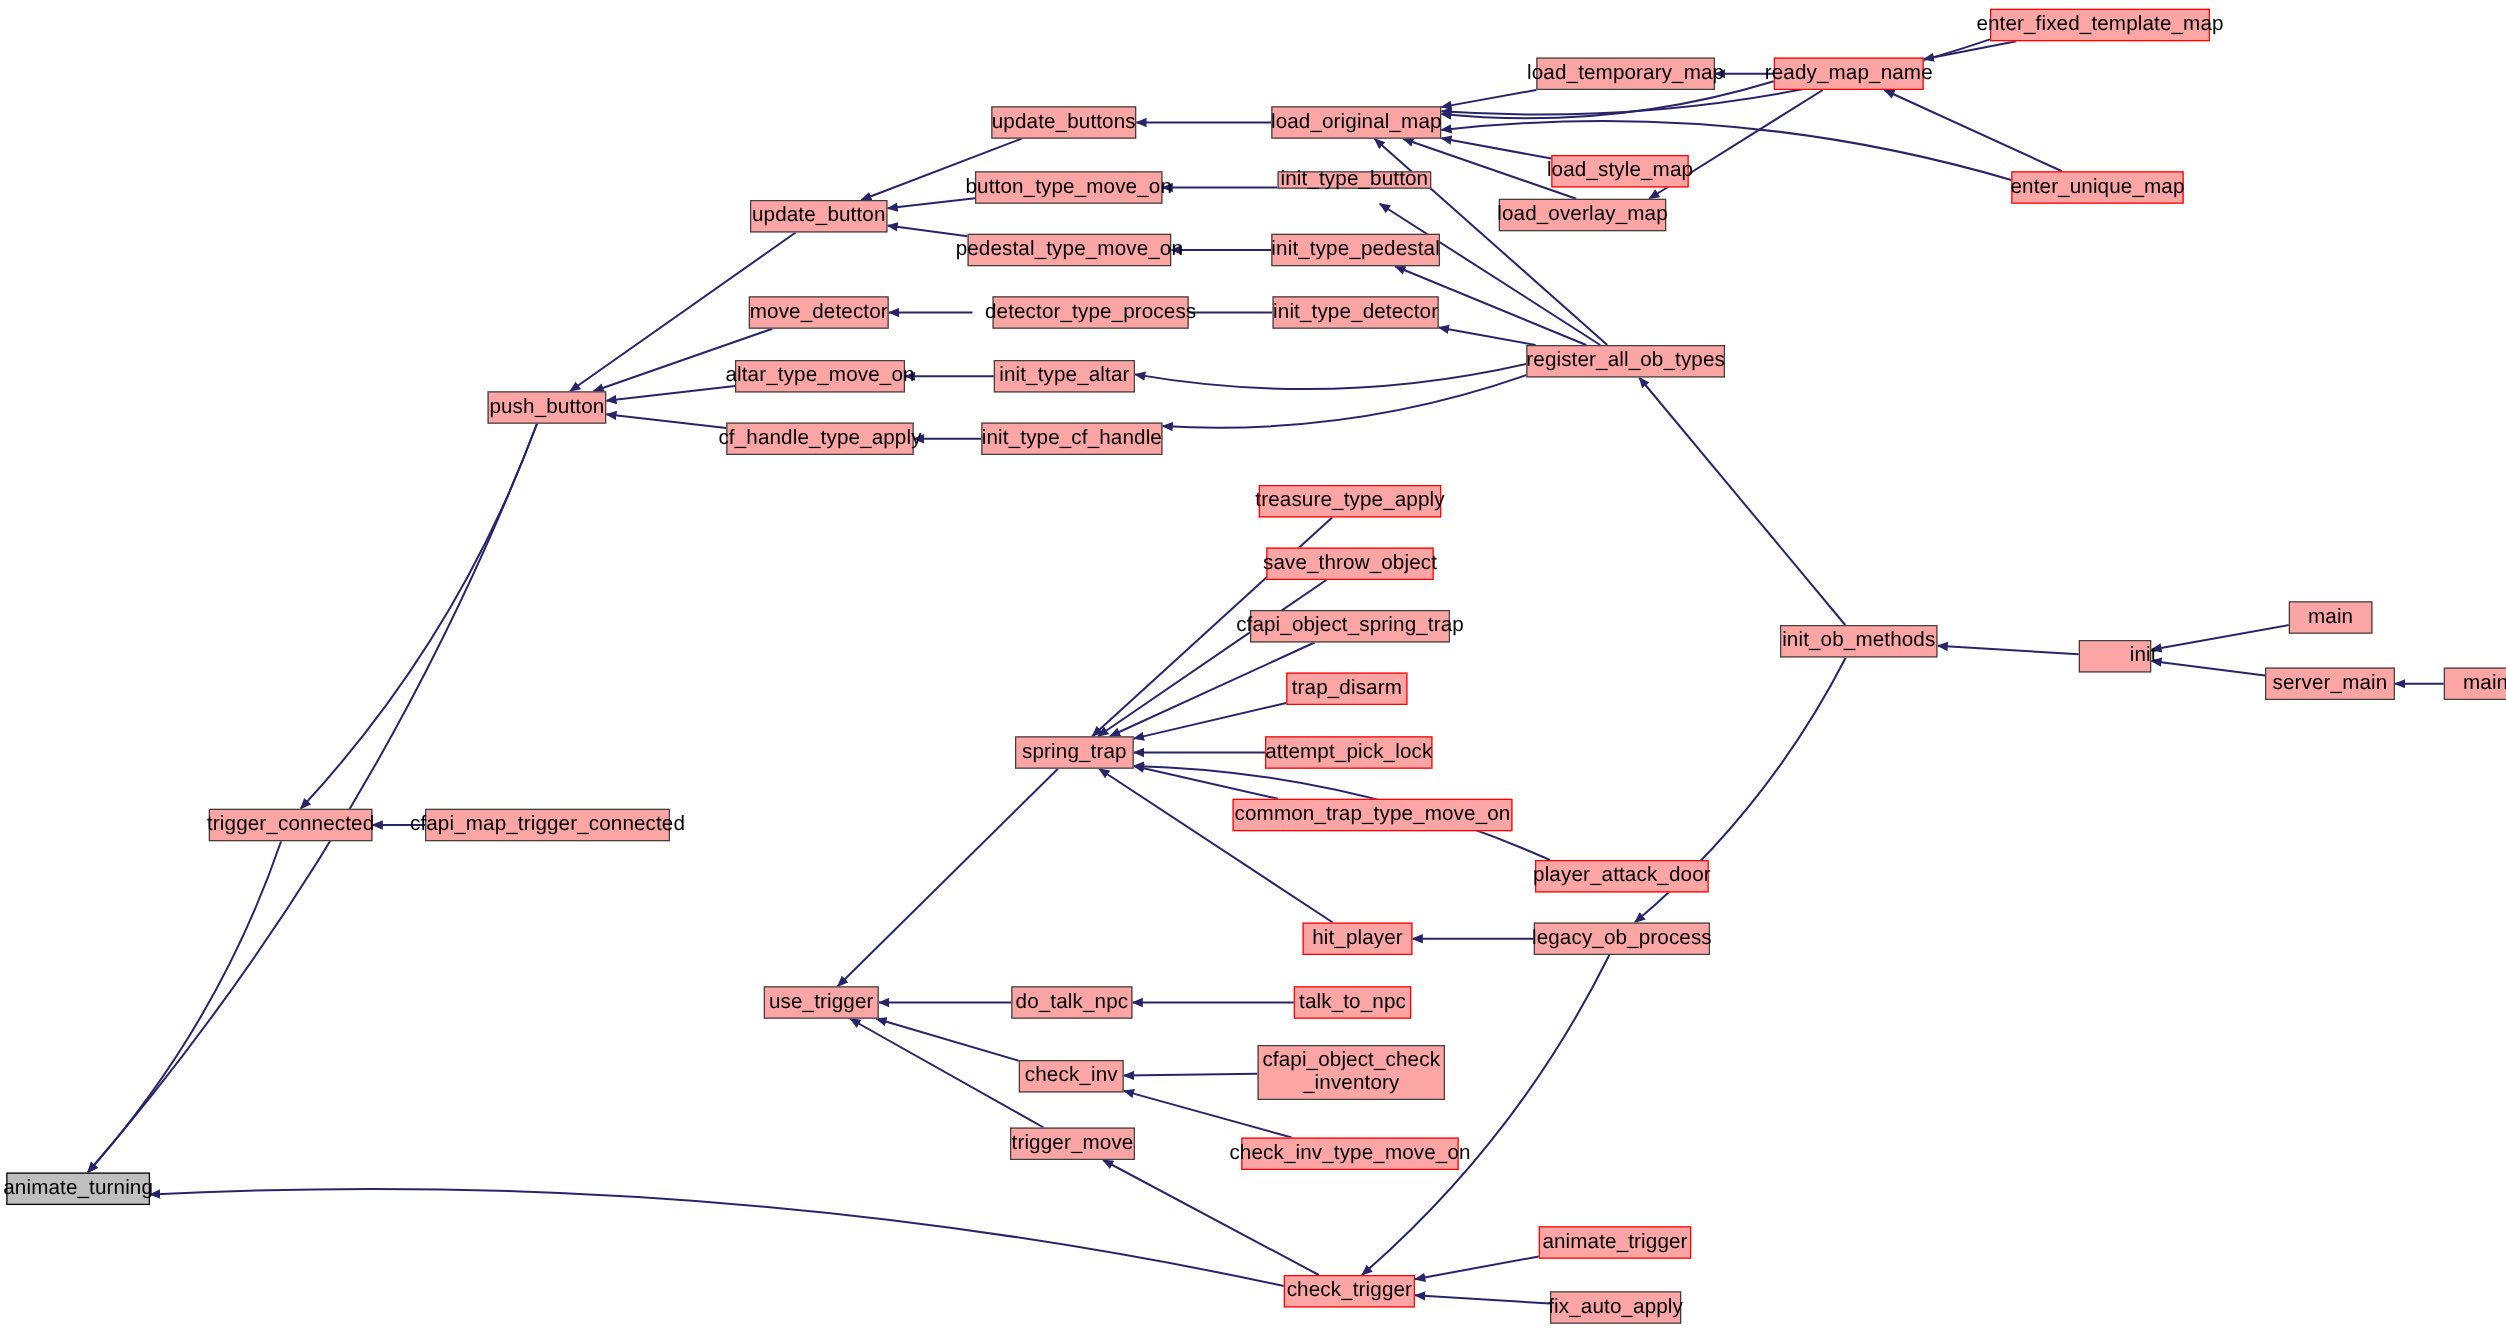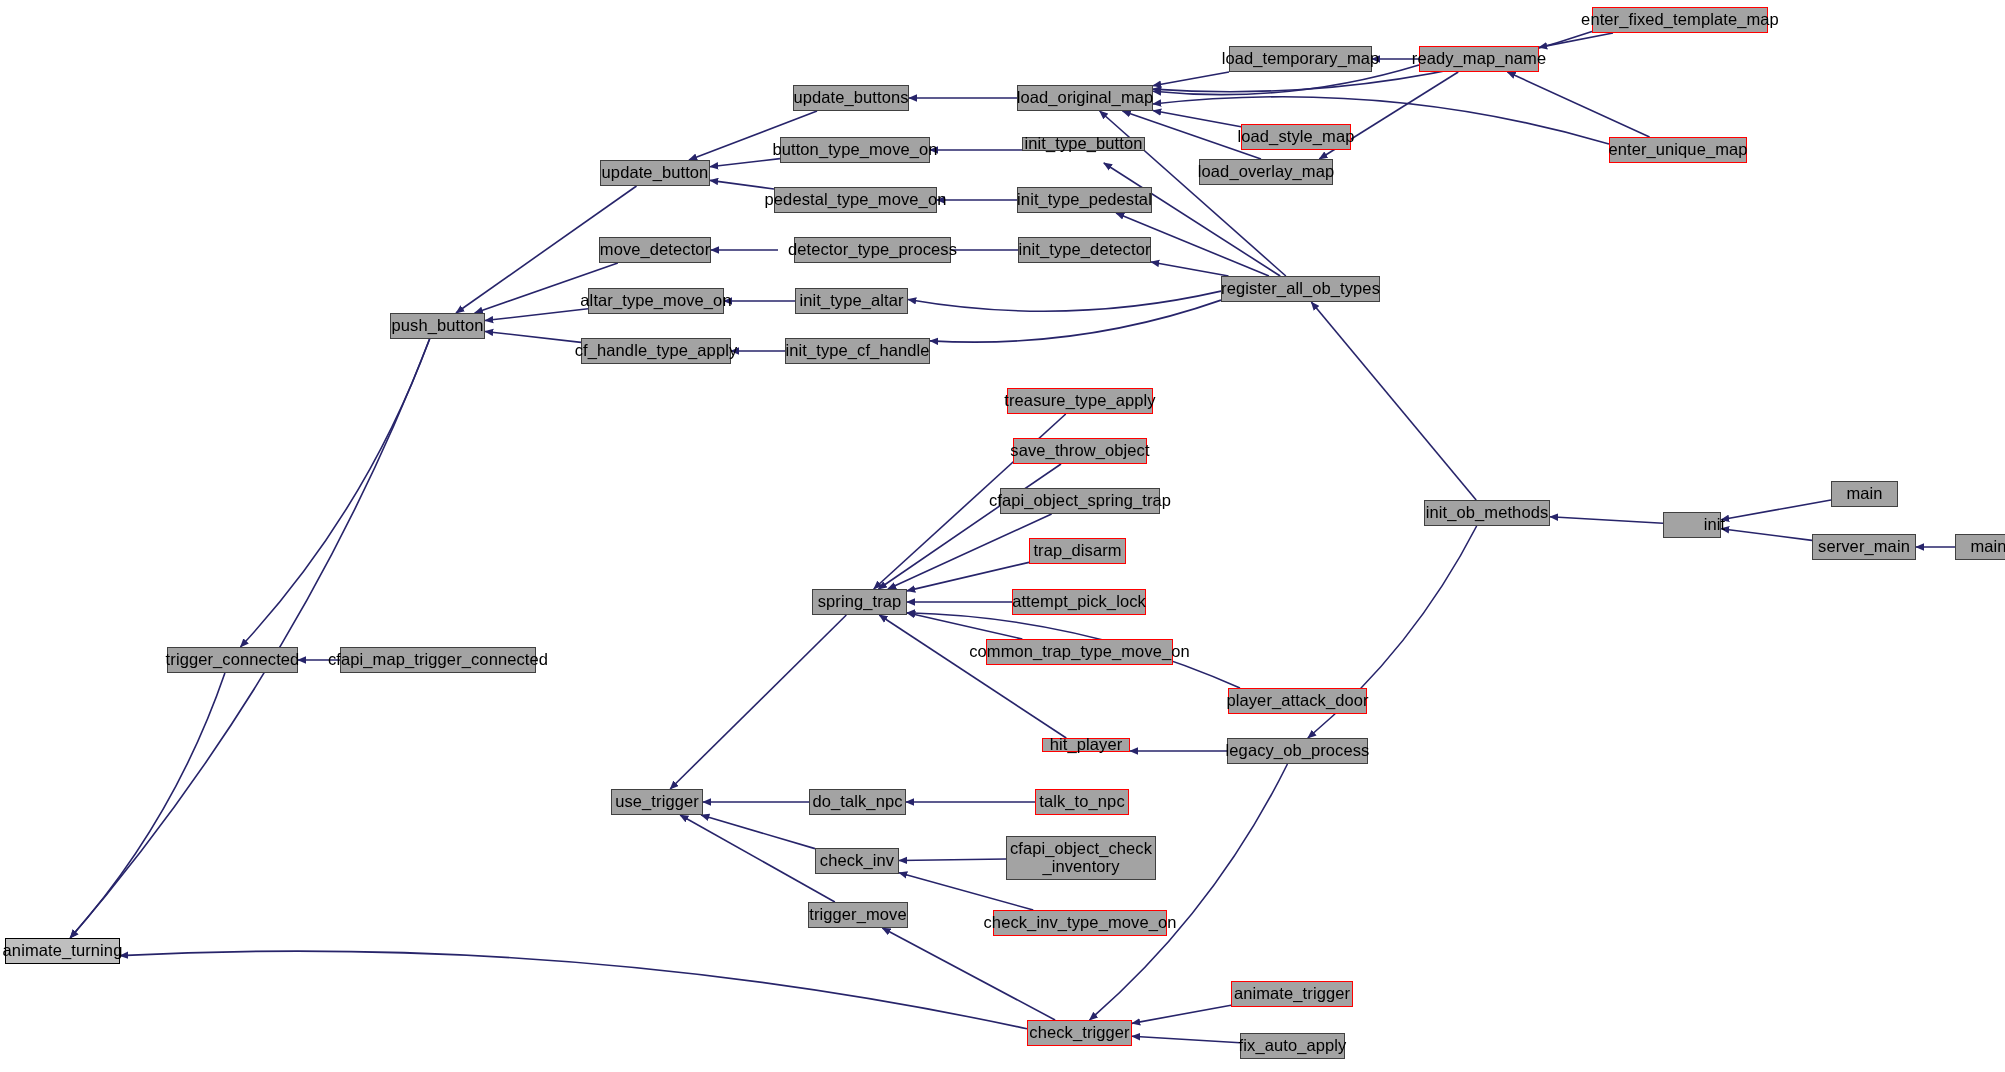--- a/index.html
+++ b/index.html
@@ -22,21 +22,21 @@
     width: 2005px;
     height: 1072px;
   }
   .node {
     position: absolute;
     box-sizing: border-box;
     display: flex;
     align-items: center;
     justify-content: center;
     text-align: center;
-    background: #a3a3a3;
+    background: #fca5a5;
     border: 1px solid #404040;
     font-size: 16.5px;
     line-height: 1.08;
     color: #000000;
     white-space: pre-line;
     letter-spacing: 0.1px;
     z-index: 5;
   }
   .node.red {
     border: 1px solid #ff0000;
@@ -150,25 +150,25 @@
       <div class="node red" style="left: 1013px; top: 438px; width: 134px; height: 26px;"><span class="node-label">save_throw_object</span></div>
       <div class="node" style="left: 1000px; top: 488px; width: 160px; height: 26px;"><span class="node-label">cfapi_object_spring_trap</span></div>
       <div class="node" style="left: 1424px; top: 500px; width: 126px; height: 26px;"><span class="node-label">init_ob_methods</span></div>
       <div class="node" style="left: 1831px; top: 481px; width: 67px; height: 26px;"><span class="node-label">main</span></div>
       <div class="node red" style="left: 1029px; top: 538px; width: 97px; height: 26px;"><span class="node-label">trap_disarm</span></div>
       <div class="node" style="left: 1663px; top: 512px; width: 58px; height: 26px; padding-left: 45px;"><span class="node-label">init</span></div>
       <div class="node" style="left: 812px; top: 589px; width: 95px; height: 26px;"><span class="node-label">spring_trap</span></div>
       <div class="node red" style="left: 1012px; top: 589px; width: 134px; height: 26px;"><span class="node-label">attempt_pick_lock</span></div>
       <div class="node" style="left: 1812px; top: 534px; width: 104px; height: 26px;"><span class="node-label">server_main</span></div>
       <div class="node" style="left: 1955px; top: 534px; width: 67px; height: 26px;"><span class="node-label">main</span></div>
-      <div class="node red" style="left: 986px; top: 639px; width: 187px; height: 26px;"><span class="node-label">common_trap_type_move_on</span></div>
+      <div class="node red" style="left: 986px; top: 639px; width: 224px; height: 26px;"><span class="node-label">common_trap_type_move_on</span></div>
       <div class="node red" style="left: 1228px; top: 688px; width: 139px; height: 26px;"><span class="node-label">player_attack_door</span></div>
       <div class="node" style="left: 167px; top: 647px; width: 131px; height: 26px;"><span class="node-label">trigger_connected</span></div>
       <div class="node" style="left: 340px; top: 647px; width: 196px; height: 26px;"><span class="node-label">cfapi_map_trigger_connected</span></div>
-      <div class="node red" style="left: 1042px; top: 738px; width: 88px; height: 14px;"><span class="node-label">hit_player</span></div>
+      <div class="node red" style="left: 1042px; top: 738px; width: 88px; height: 26px;"><span class="node-label">hit_player</span></div>
       <div class="node" style="left: 1227px; top: 738px; width: 141px; height: 26px;"><span class="node-label">legacy_ob_process</span></div>
       <div class="node" style="left: 611px; top: 789px; width: 92px; height: 26px;"><span class="node-label">use_trigger</span></div>
       <div class="node" style="left: 809px; top: 789px; width: 97px; height: 26px;"><span class="node-label">do_talk_npc</span></div>
       <div class="node red" style="left: 1035px; top: 789px; width: 94px; height: 26px;"><span class="node-label">talk_to_npc</span></div>
       <div class="node" style="left: 815px; top: 848px; width: 84px; height: 26px;"><span class="node-label">check_inv</span></div>
       <div class="node" style="left: 1006px; top: 836px; width: 150px; height: 44px;"><span class="node-label">cfapi_object_check
 _inventory</span></div>
       <div class="node" style="left: 808px; top: 902px; width: 100px; height: 26px; text-align: center;"><span class="node-label">trigger_move</span></div>
       <div class="node red" style="left: 993px; top: 910px; width: 174px; height: 26px;"><span class="node-label">check_inv_type_move_on</span></div>
       <div class="node current" style="left: 5px; top: 938px; width: 115px; height: 26px;"><span class="node-label">animate_turning</span></div>

